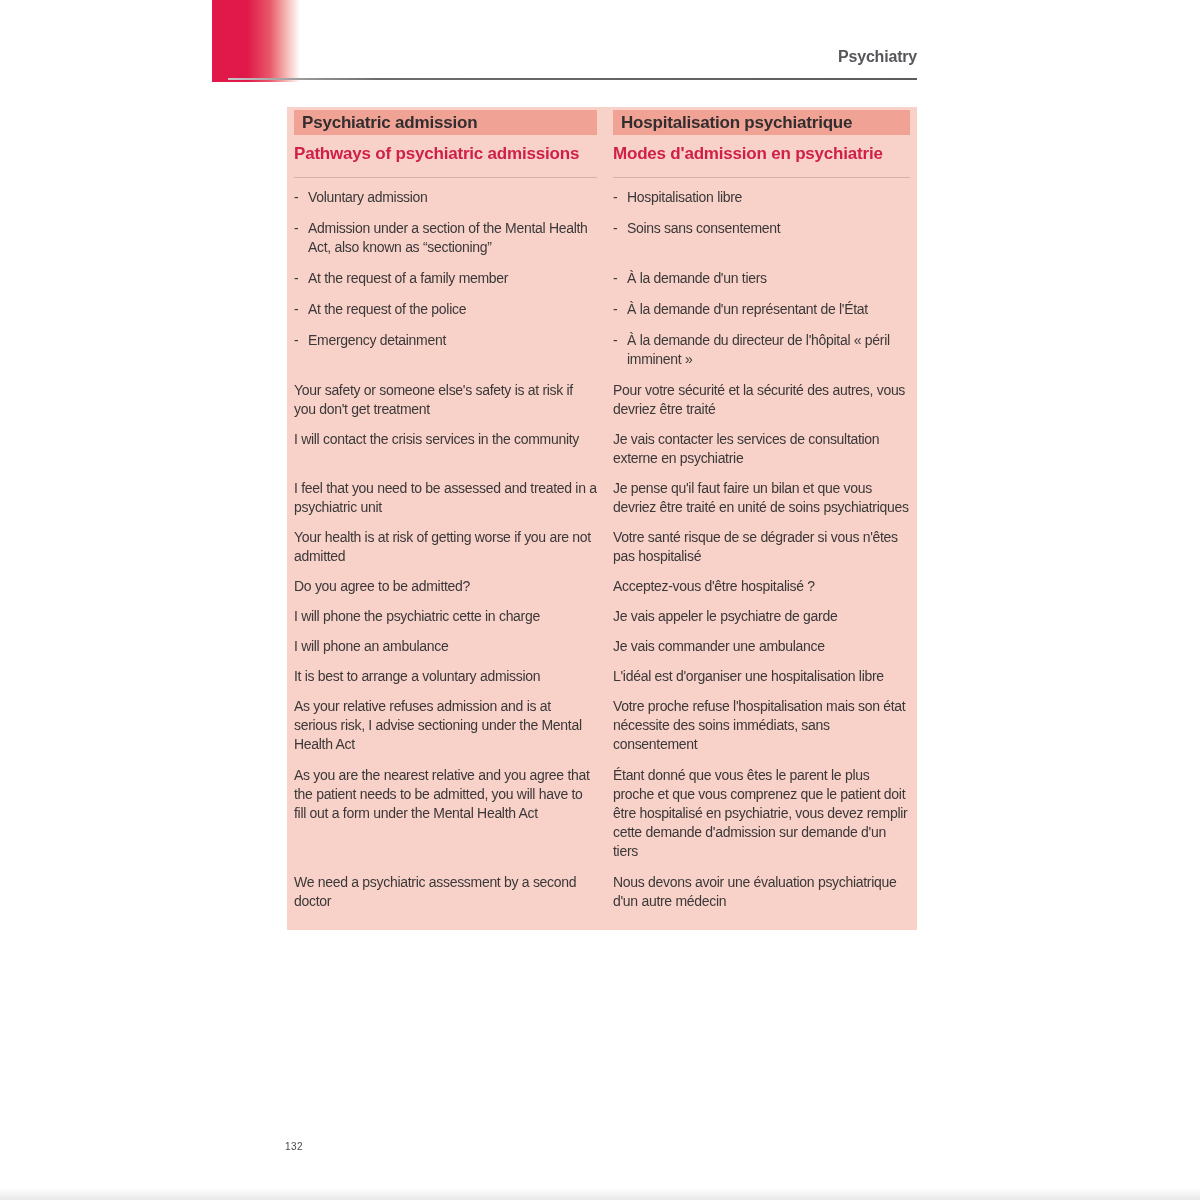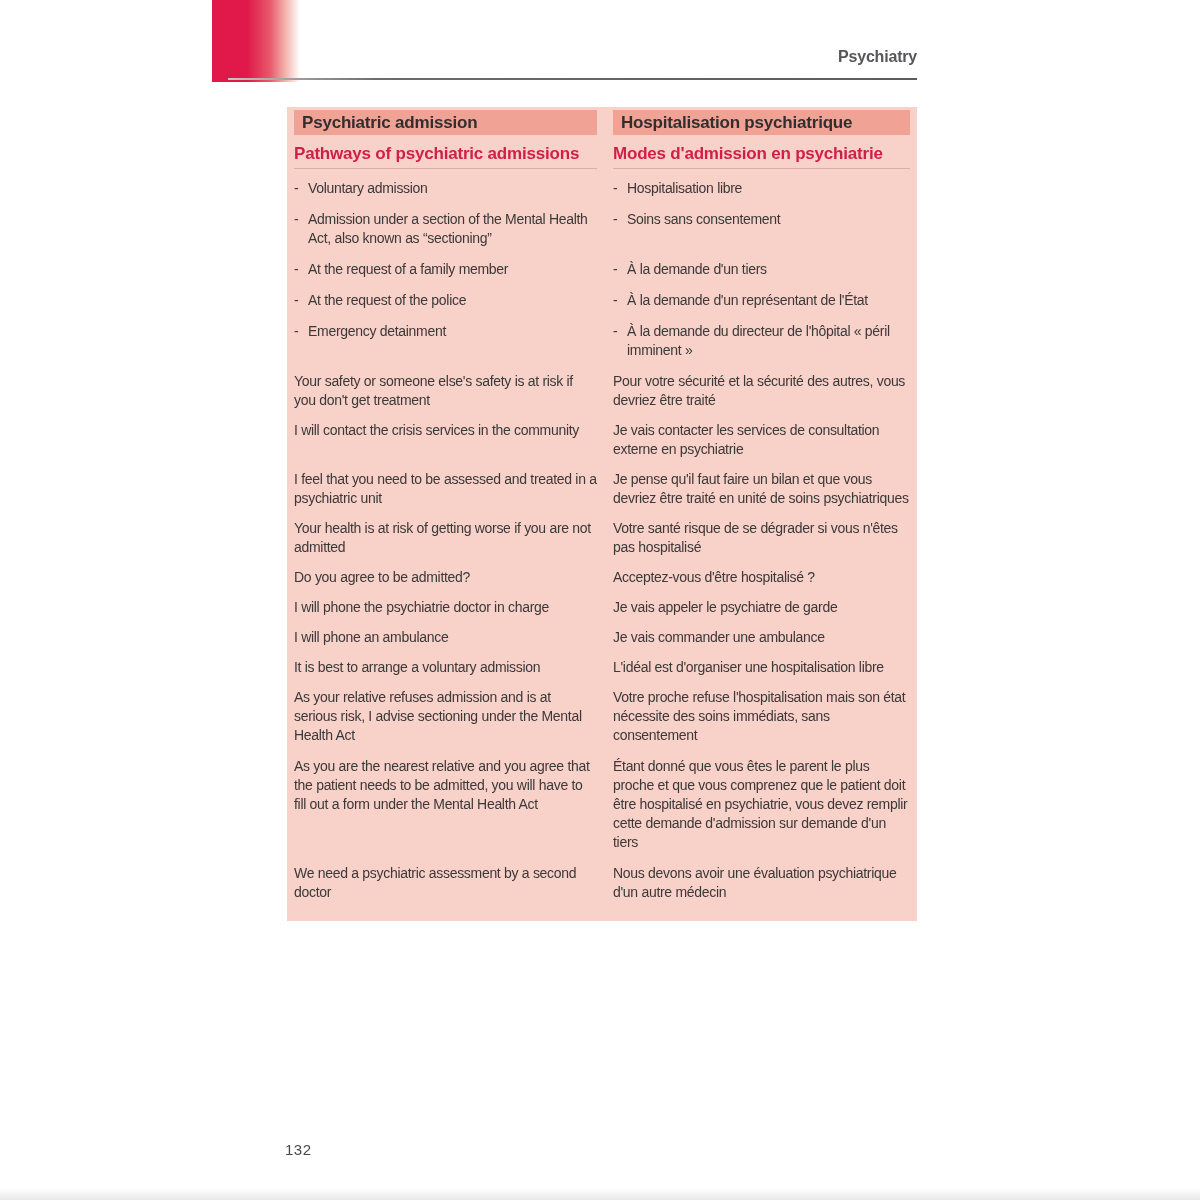--- a/index.html
+++ b/index.html
@@ -31,34 +31,34 @@
   .title-row { margin-bottom: 9px; border-radius: 10px; }
   .title-bar {
     background: #f0a294; height: 25px; line-height: 25px; padding: 0 8px;
     font-size: 17px; font-weight: 700; color: #322e2f; letter-spacing: -0.2px;
     white-space: nowrap; overflow: hidden;
   }
 
   .heading-row { margin-bottom: 10px; }
   .heading {
     font-size: 17px; font-weight: 700; color: #d02049; letter-spacing: -0.2px;
-    padding-bottom: 4px; border-bottom: 1px solid #dbaea7; line-height: 20px;
+    padding-bottom: 13px; border-bottom: 1px solid #dbaea7; line-height: 20px;
   }
 
   .text-row { margin-bottom: 12px; font-size: 14px; line-height: 19px; letter-spacing: -0.3px; }
   .phrase-row { margin-bottom: 11px; }
   .gap-lg { margin-top: 12px; }
 
   .bullet { display: flex; }
   .bullet .dash { flex: 0 0 14px; }
   .bullet .btxt { flex: 1; }
 
   .page-number {
     position: absolute; left: 285px; top: 1141px;
-    font-size: 15px; color: #4a484a; letter-spacing: 0.5px;
+    font-size: 10px; color: #4a484a; letter-spacing: 0.5px;
   }
   .bottom-edge {
     position: absolute; left: 0; bottom: 0; width: 1200px; height: 12px;
     background: linear-gradient(to bottom, rgba(0,0,0,0), rgba(0,0,0,0.09));
   }
 </style>
 </head>
 <body>
 
 <div class="red-tab"></div>
@@ -153,21 +153,21 @@
   </div>
   <div class="row text-row phrase-row">
     <div class="cell-en">Your health is at risk of getting worse if you are not admitted</div>
     <div class="cell-fr">Votre santé risque de se dégrader si vous n'êtes pas hospitalisé</div>
   </div>
   <div class="row text-row phrase-row">
     <div class="cell-en">Do you agree to be admitted?</div>
     <div class="cell-fr">Acceptez-vous d'être hospitalisé ?</div>
   </div>
   <div class="row text-row phrase-row">
-    <div class="cell-en">I will phone the psychiatrie doctor in charge</div>
+    <div class="cell-en">I will phone the psychiatric cette in charge</div>
     <div class="cell-fr">Je vais appeler le psychiatre de garde</div>
   </div>
   <div class="row text-row phrase-row">
     <div class="cell-en">I will phone an ambulance</div>
     <div class="cell-fr">Je vais commander une ambulance</div>
   </div>
   <div class="row text-row phrase-row">
     <div class="cell-en">It is best to arrange a voluntary admission</div>
     <div class="cell-fr">L'idéal est d'organiser une hospitalisation libre</div>
   </div>

